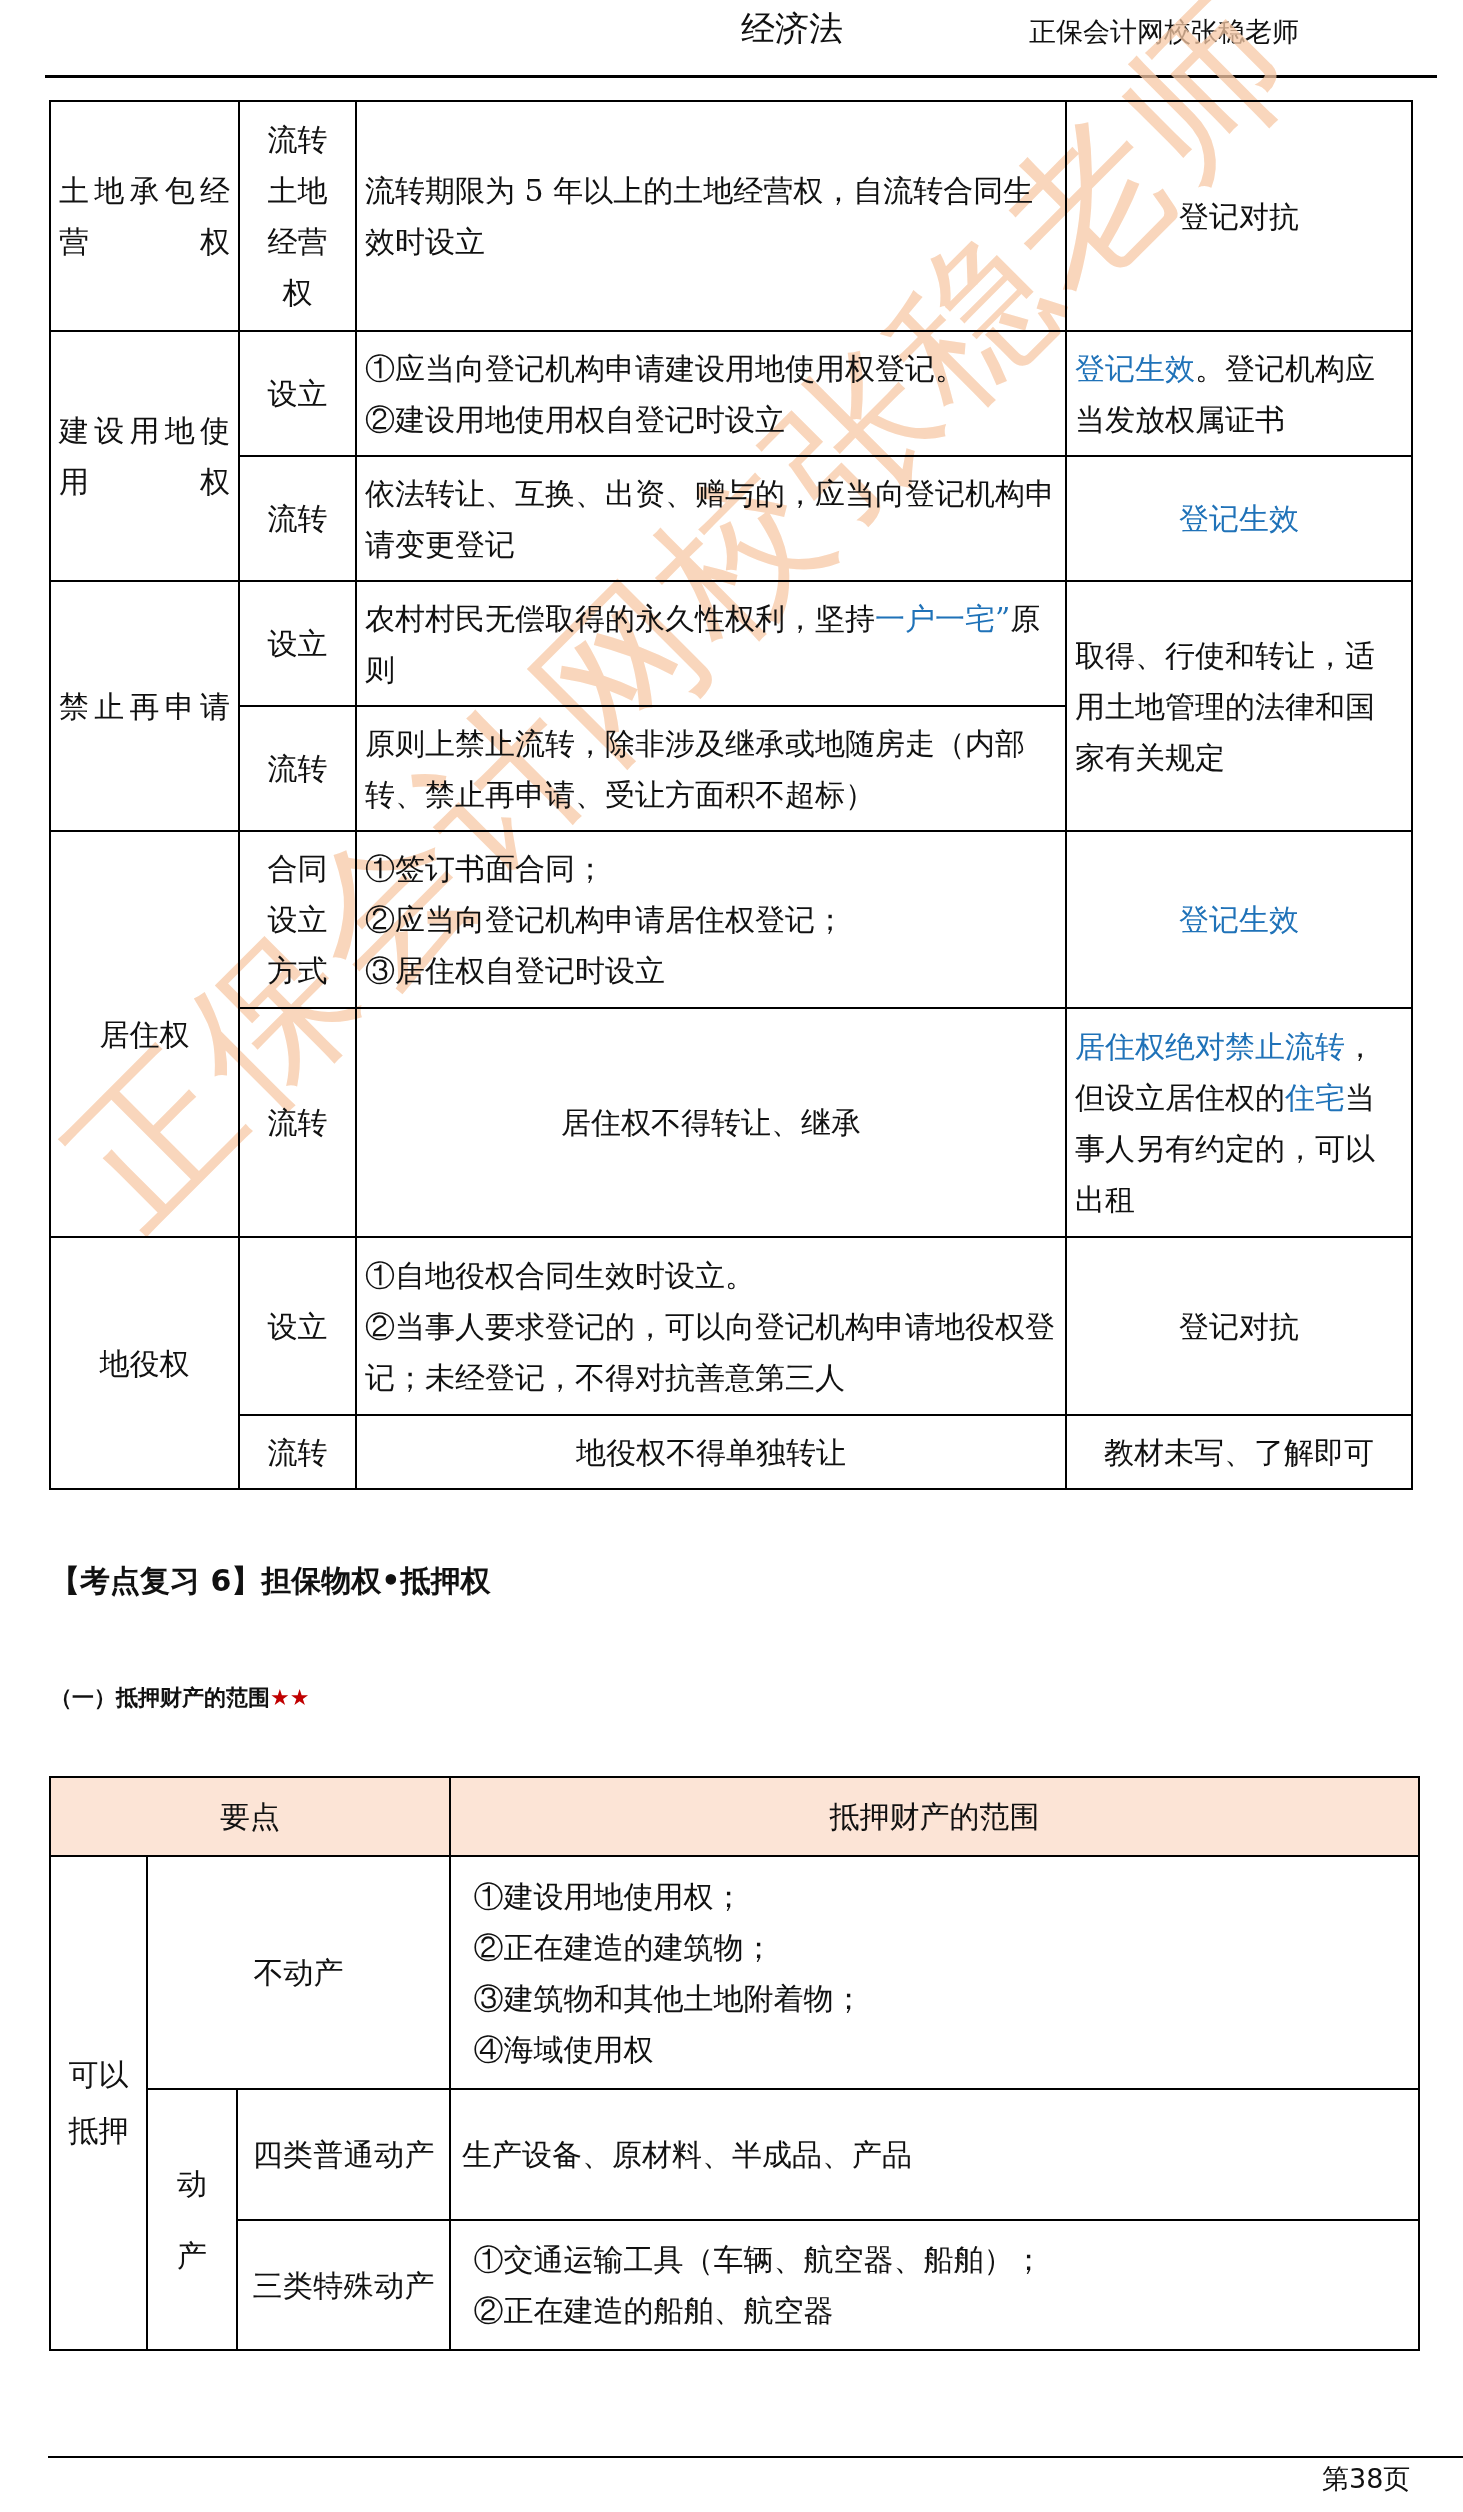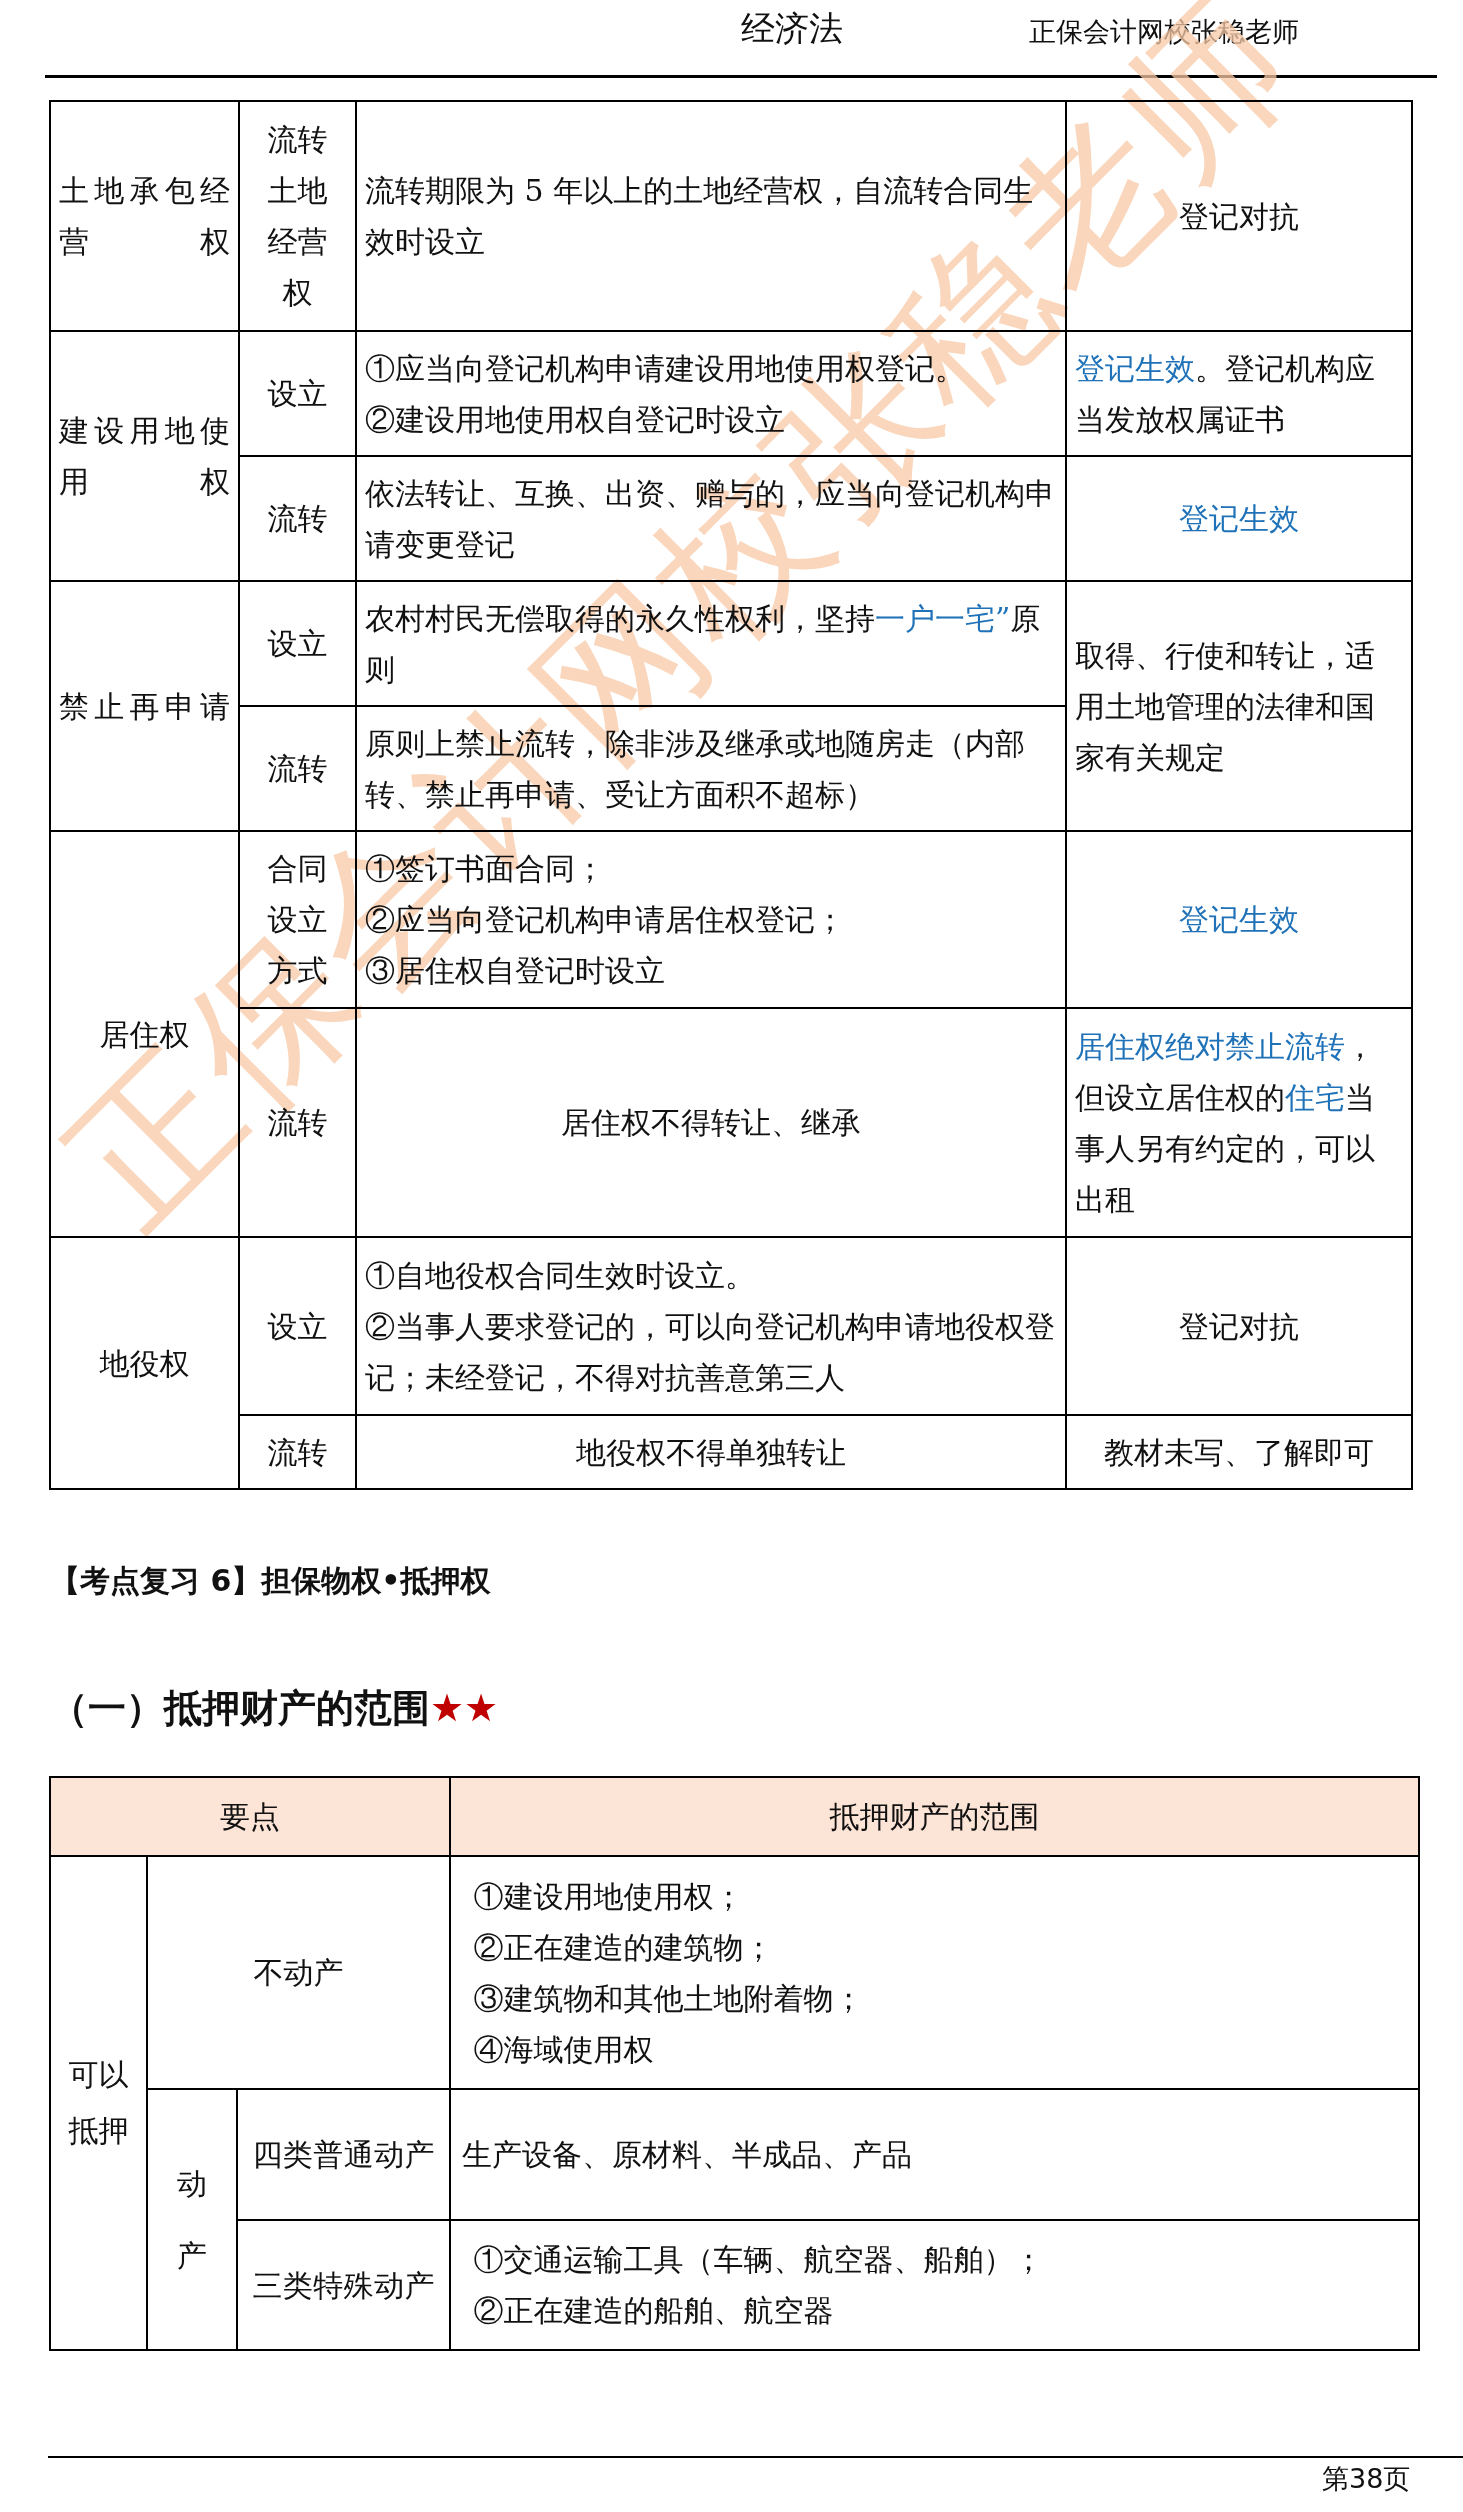--- a/index.html
+++ b/index.html
@@ -23,21 +23,21 @@
   .l { text-align: left; }
   .j { text-align: justify; text-align-last: justify; }
   .blue { color: #1f72b8; }
   .nowrap { white-space: nowrap; }
 
   #t1 { left: 49px; top: 100px; width: 1361px; }
   #t2 { left: 49px; top: 1776px; width: 1370px; }
   #t2 th { background: #fce4d6; height: 77px; margin-top: 20px; }
 
   .sec-title { position: absolute; left: 50px; top: 1561px; font-size: 30px; font-weight: bold; font-family: "DejaVu Sans", "Liberation Sans", sans-serif; white-space: nowrap; z-index: 2; }
-  .sub-title { position: absolute; left: 50px; top: 1683px; font-size: 38px; font-weight: bold; font-family: "DejaVu Sans", "Liberation Sans", sans-serif; white-space: nowrap; z-index: 2; }
+  .sub-title { position: absolute; left: 50px; top: 1683px; font-size: 22px; font-weight: bold; font-family: "DejaVu Sans", "Liberation Sans", sans-serif; white-space: nowrap; z-index: 2; }
   .stars { color: #c00000; }
 
   .watermark {
     position: absolute; left: 24px; top: 1119px; width: 1678px;
     font-size: 160px; color: #f7c9a6; opacity: 0.75;
     transform: rotate(-45deg); transform-origin: left top;
     white-space: nowrap; letter-spacing: 4.8px; z-index: 1;
     font-family: "DejaVu Serif", "Liberation Serif", serif;
     pointer-events: none;
   }

